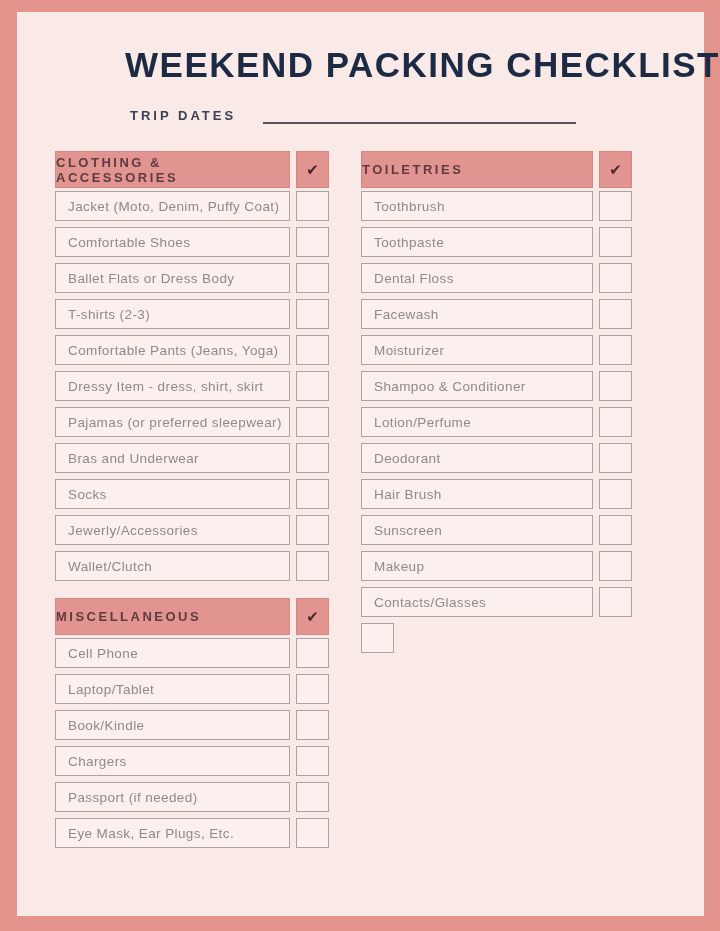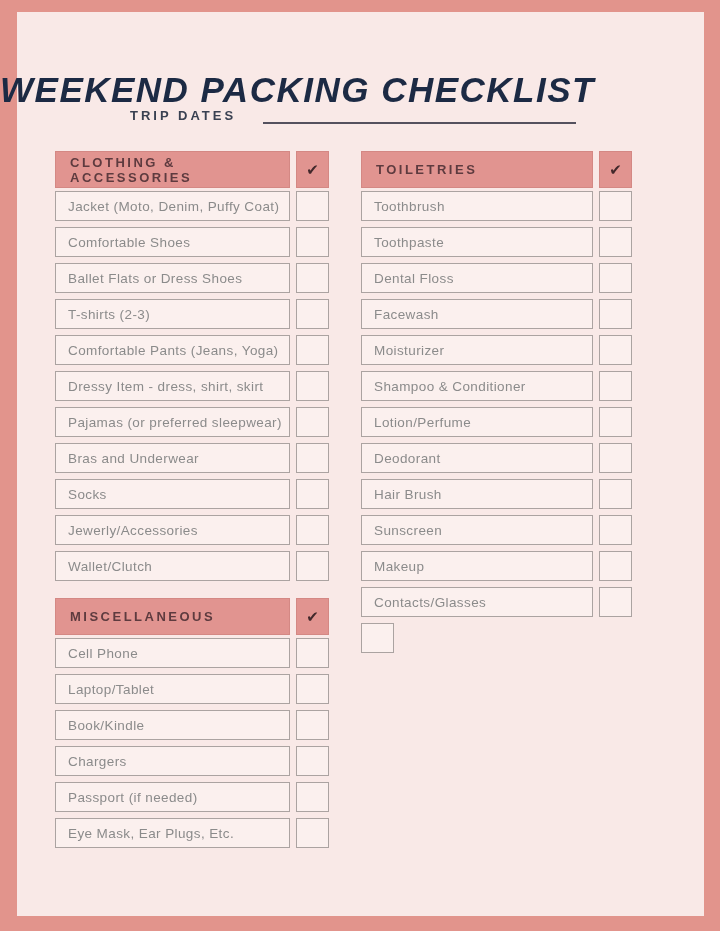--- a/index.html
+++ b/index.html
@@ -11,28 +11,27 @@
     overflow: hidden;
   }
   .page-inner {
     position: absolute;
     left: 17px; top: 12px;
     width: 687px; height: 904px;
     background: #f9e9e7;
   }
   .title {
     position: absolute;
-    top: 47px; left: 0;
+    top: 22px; left: 0;
     width: 100%;
-    text-align: left;
+    text-align: right;
     font-size: 35px;
     font-weight: 800;
     letter-spacing: 1.5px;
     color: #1c2a44;
-    font-style: italic;
   }
   .trip-dates {
     position: absolute;
     left: 130px; top: 108px;
     display: flex;
     align-items: flex-end;
   }
   .trip-dates-label {
     font-size: 13px;
     font-weight: bold;
@@ -61,21 +60,21 @@
   .section-header .hcell {
     background: #e19490;
     border: 1px solid rgba(120,50,50,0.12);
     box-sizing: border-box;
     height: 37px;
     display: flex;
     align-items: center;
   }
   .section-title {
     flex: 1;
-    padding-left: 14px;
+    padding-left: 0;
     font-size: 13px;
     font-weight: bold;
     letter-spacing: 2.5px;
     color: #5e3b3f;
   }
   .hcheck {
     width: 33px;
     justify-content: center;
     font-size: 15px;
     color: #42282b;
@@ -132,21 +131,21 @@
     <div class="cell label">Jacket (Moto, Denim, Puffy Coat)</div>
     <div class="cell box"></div>
   </div>
 
   <div class="row">
     <div class="cell label">Comfortable Shoes</div>
     <div class="cell box"></div>
   </div>
 
   <div class="row">
-    <div class="cell label">Ballet Flats or Dress Shoes</div>
+    <div class="cell label">Ballet Flats or Dress Body</div>
     <div class="cell box"></div>
   </div>
 
   <div class="row">
     <div class="cell label">T-shirts (2-3)</div>
     <div class="cell box"></div>
   </div>
 
   <div class="row">
     <div class="cell label">Comfortable Pants (Jeans, Yoga)</div>

